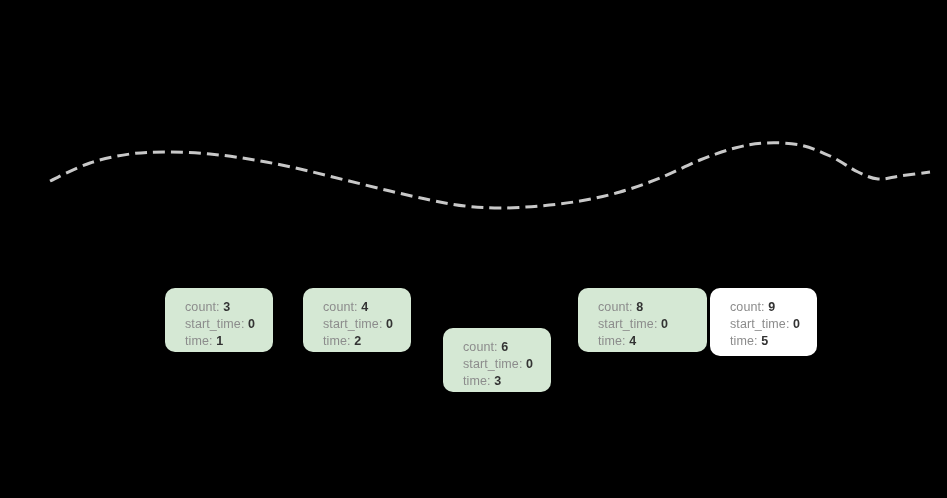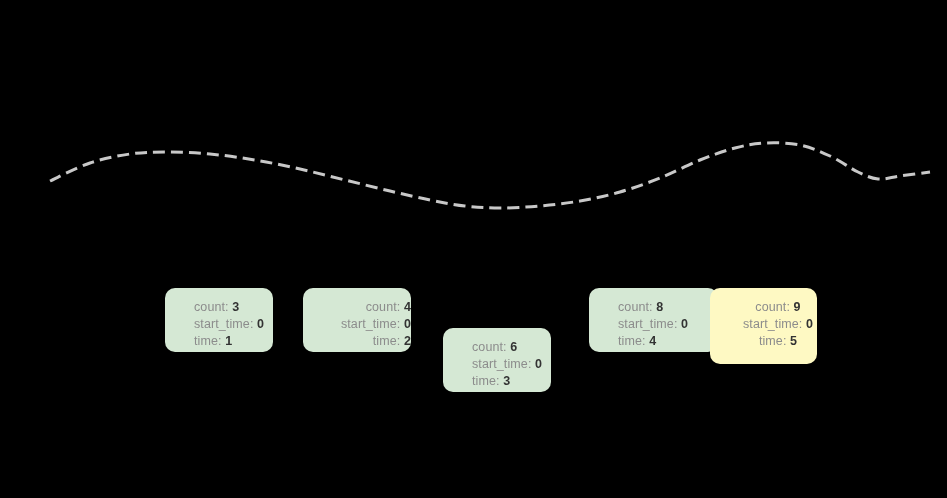--- a/index.html
+++ b/index.html
@@ -24,21 +24,21 @@
     top: 0;
     width: 947px;
     height: 498px;
     pointer-events: none;
   }
   .node-box {
     position: absolute;
     box-sizing: border-box;
     background: #d5e8d4;
     border-radius: 10px;
-    padding: 11px 0 0 29px;
+    padding: 11px 0 0 20px;
   }
   .node-line {
     font-size: 12.5px;
     line-height: 17px;
     color: #8c8c8c;
     white-space: nowrap;
     letter-spacing: 0.1px;
   }
   .node-line .val {
     color: #333333;
@@ -53,35 +53,35 @@
   <svg id="curve-layer" viewBox="0 0 947 498" preserveAspectRatio="none" aria-hidden="true">
     <path id="curve-path" fill="none" stroke-linecap="butt" d="M 50 181 C 56.67 178.00, 76.67 167.50, 90 163 C 103.33 158.50, 117.00 155.83, 130 154 C 143.00 152.17, 154.67 152.00, 168 152 C 181.33 152.00, 195.50 152.67, 210 154 C 224.50 155.33, 240.00 157.50, 255 160 C 270.00 162.50, 285.00 165.67, 300 169 C 315.00 172.33, 330.00 176.33, 345 180 C 360.00 183.67, 375.83 187.67, 390 191 C 404.17 194.33, 417.50 197.50, 430 200 C 442.50 202.50, 453.33 204.67, 465 206 C 476.67 207.33, 487.50 208.00, 500 208 C 512.50 208.00, 526.67 207.17, 540 206 C 553.33 204.83, 566.67 203.33, 580 201 C 593.33 198.67, 606.67 195.83, 620 192 C 633.33 188.17, 646.67 183.33, 660 178 C 673.33 172.67, 687.50 165.00, 700 160 C 712.50 155.00, 724.17 150.83, 735 148 C 745.83 145.17, 754.17 143.50, 765 143 C 775.83 142.50, 789.17 142.83, 800 145 C 810.83 147.17, 820.33 151.50, 830 156 C 839.67 160.50, 850.00 168.17, 858 172 C 866.00 175.83, 871.00 178.33, 878 179 C 885.00 179.67, 891.33 177.17, 900 176 C 908.67 174.83, 925.00 172.67, 930 172" stroke="#c8c8c8" stroke-width="3" stroke-dasharray="12 6"></path>
   </svg>
 
   <div id="nodes-layer">
       <div class="node-box" style="left: 165px; top: 288px; width: 108px; height: 64px; background: rgb(213, 232, 212);">
         <div class="node-line"><span>count:</span> <span class="val">3</span></div>
         <div class="node-line"><span>start_time:</span> <span class="val">0</span></div>
         <div class="node-line"><span>time:</span> <span class="val">1</span></div>
       </div>
-      <div class="node-box" style="left: 303px; top: 288px; width: 108px; height: 64px; background: rgb(213, 232, 212); text-align: right;">
+      <div class="node-box" style="left: 303px; top: 288px; width: 108px; height: 64px; background: rgb(213, 232, 212);">
         <div class="node-line"><span>count:</span> <span class="val">4</span></div>
         <div class="node-line"><span>start_time:</span> <span class="val">0</span></div>
         <div class="node-line"><span>time:</span> <span class="val">2</span></div>
       </div>
       <div class="node-box" style="left: 443px; top: 288px; width: 108px; height: 64px; background: rgb(213, 232, 212); margin-top: 40px;">
         <div class="node-line"><span>count:</span> <span class="val">6</span></div>
         <div class="node-line"><span>start_time:</span> <span class="val">0</span></div>
         <div class="node-line"><span>time:</span> <span class="val">3</span></div>
       </div>
-      <div class="node-box" style="left: 578px; top: 288px; width: 129px; height: 64px; background: rgb(213, 232, 212); margin-left: 11px;">
+      <div class="node-box" style="left: 578px; top: 288px; width: 129px; height: 64px; background: rgb(213, 232, 212);">
         <div class="node-line"><span>count:</span> <span class="val">8</span></div>
         <div class="node-line"><span>start_time:</span> <span class="val">0</span></div>
         <div class="node-line"><span>time:</span> <span class="val">4</span></div>
       </div>
-      <div class="node-box" style="left: 710px; top: 288px; width: 107px; height: 76px; background: #fef9c3; text-align: center;">
+      <div class="node-box" style="left: 710px; top: 288px; width: 107px; height: 68px; background: #ffffff;">
         <div class="node-line"><span>count:</span> <span class="val">9</span></div>
         <div class="node-line"><span>start_time:</span> <span class="val">0</span></div>
         <div class="node-line"><span>time:</span> <span class="val">5</span></div>
       </div>
     </div>
 
 </div>
 
 </body></html>

